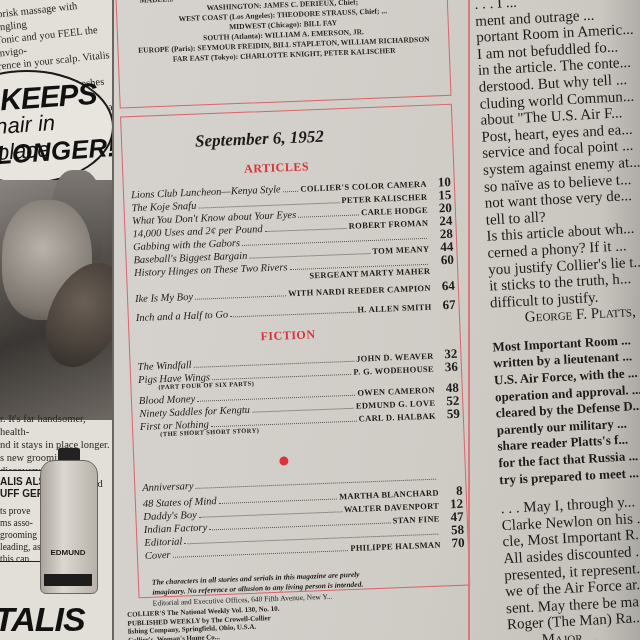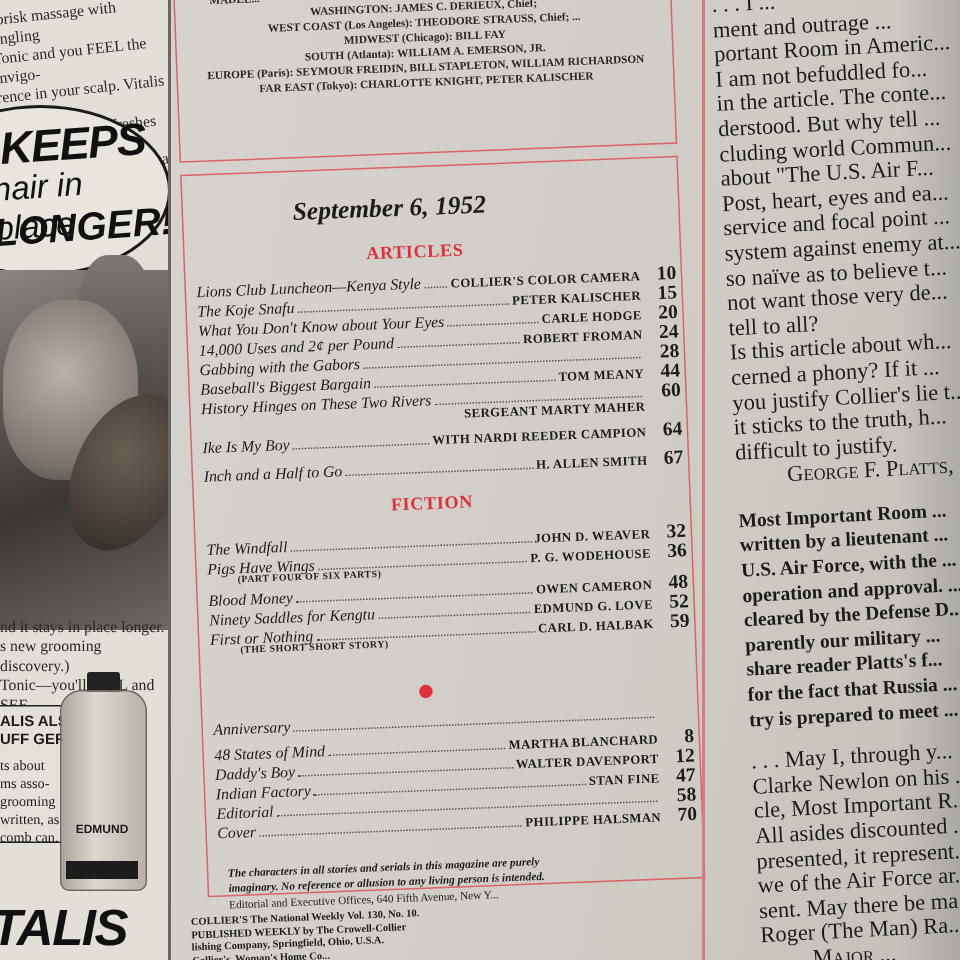--- a/index.html
+++ b/index.html
@@ -66,35 +66,36 @@
     </div>
     <div class="bubble"></div>
     <div class="keeps">KEEPS</div>
     <div class="inplace">hair in place</div>
     <div class="longer">LONGER!</div>
     <div class="photo"></div>
     <div class="kid"></div>
     <div class="face"></div>
     <div class="football"></div>
     <div class="ad-copy ad-mid">
+      <div>r. It's far handsomer, health-</div>
       <div>nd it stays in place longer.</div>
       <div>s new grooming discovery.)</div>
       <div>Tonic—you'll FEEL and SEE</div>
     </div>
     <div class="germbox"></div>
     <div class="germ-h">
       <div>ALIS ALSO</div>
       <div>UFF GERMS</div>
     </div>
     <div class="germ-t">
-      <div>ts about</div>
+      <div>ts prove</div>
       <div>ms asso-</div>
       <div>grooming</div>
-      <div>written, as</div>
-      <div>comb can.</div>
+      <div>leading, as</div>
+      <div>this can.</div>
     </div>
     <div class="cap"></div>
     <div class="bottle"></div>
     <div class="bottle-label">EDMUND</div>
     <div class="bottle-band"></div>
     <div class="vitalis-logo">TALIS</div>
   </div>
   <div class="ad-rule"></div>
 
   <div class="toc">

